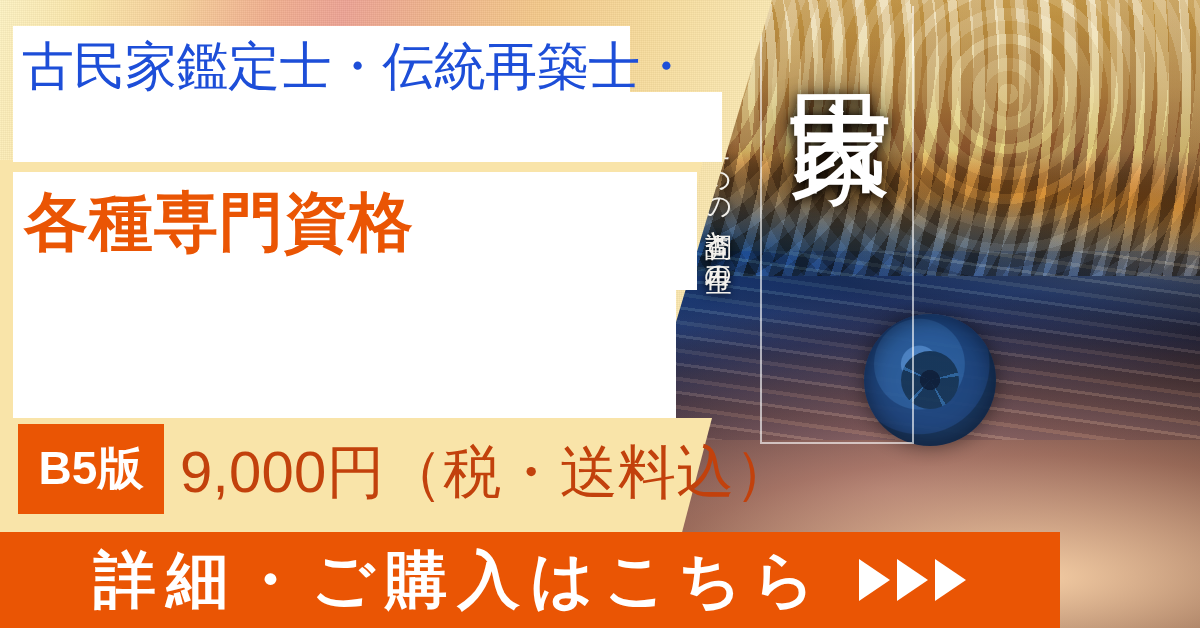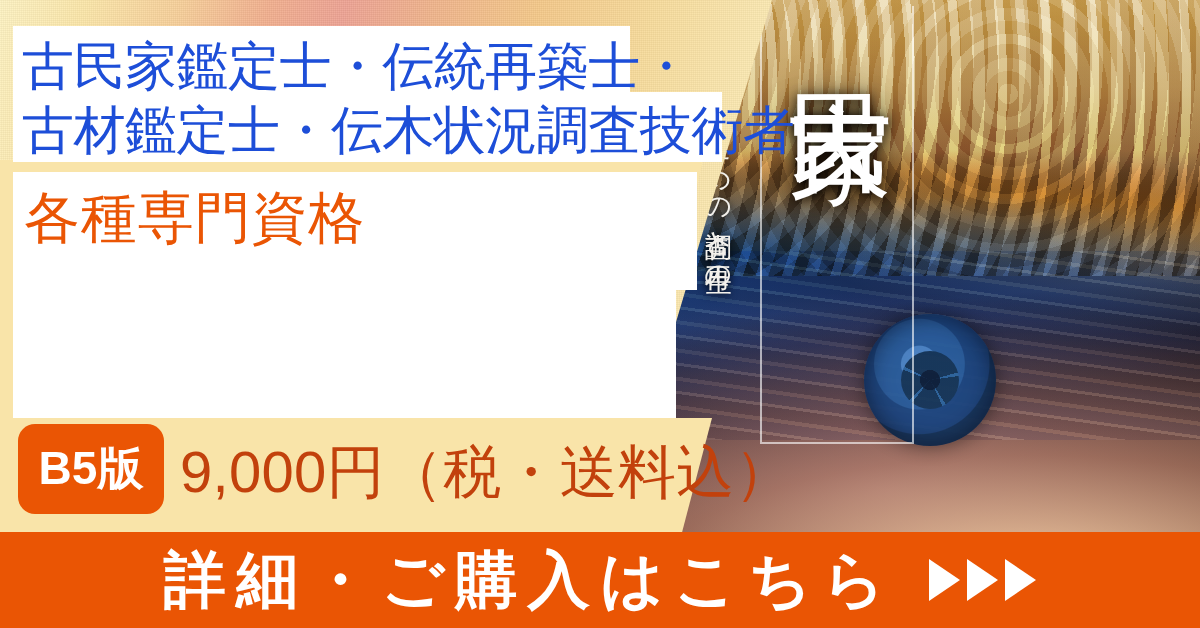--- a/index.html
+++ b/index.html
@@ -167,22 +167,22 @@
     white-space:nowrap;
     line-height:1;
     font-family:"Liberation Sans","DejaVu Sans",sans-serif;
   }
   .line1-text{ left:22px; top:40px; }
   .line2-text{ left:22px; top:104px; }
 
   .title-line1, .title-line2{
     position:absolute;
     color:#ea5504;
-    font-weight:400;
-    font-size:56px;
+    font-weight:700;
+    font-size:64px;
     line-height:1;
     letter-spacing:.015em;
     white-space:nowrap;
     font-family:"Liberation Sans","DejaVu Sans",sans-serif;
   }
   .title-line1{ left:24px;  top:190px; }
   .title-line2{ left:176px; top:302px; }
 
   
   .badge-b5{
@@ -191,39 +191,38 @@
     width:146px; height:90px;
     background:#ea5504;
     color:#ffffff;
     display:flex;
     align-items:center;
     justify-content:center;
     font-size:46px;
     font-weight:700;
     letter-spacing:0;
     font-family:"Liberation Sans","DejaVu Sans",sans-serif;
-    border-radius:17px;
   }
   .price-text{
     position:absolute;
     left:180px; top:434px;
     color:#c2410c;
     font-size:58px;
     font-weight:400;
     letter-spacing:.005em;
     white-space:nowrap;
     line-height:1.3;
     font-family:"Liberation Sans","DejaVu Sans",sans-serif;
   }
 
   
   .cta-bar{
     position:absolute;
     left:0; top:532px;
-    width:1200px; height:96px;
+    width:1060px; height:96px;
     background:#ea5504;
     display:flex;
     align-items:center;
     justify-content:center;
     gap:31px;
   }
   .cta-text{
     color:#ffffff;
     font-size:62px;
     font-weight:700;
@@ -263,21 +262,20 @@
   <div class="panel-left-noise"></div>
   <div class="panel-cream-top"></div>
   <div class="panel-cream"></div>
 
   <div class="plate plate-line1"></div>
   <div class="plate plate-line2"></div>
   <div class="plate plate-title"></div>
   <div class="plate plate-title2"></div>
 
   <div class="line1-text">古民家鑑定士・伝統再築士・</div>
-  <div class="line2-text">古材鑑定士・伝木状況調査技術者</div>
 
   <div class="title-line1">各種専門資格</div>
 
   <div class="badge-b5">B5版</div>
   <div class="price-text">9,000円（税・送料込）</div>
 
   <div class="cta-bar">
     <span class="cta-text">詳細・ご購入はこちら</span>
     <span class="cta-arrows">
       <span class="arrow"></span>

